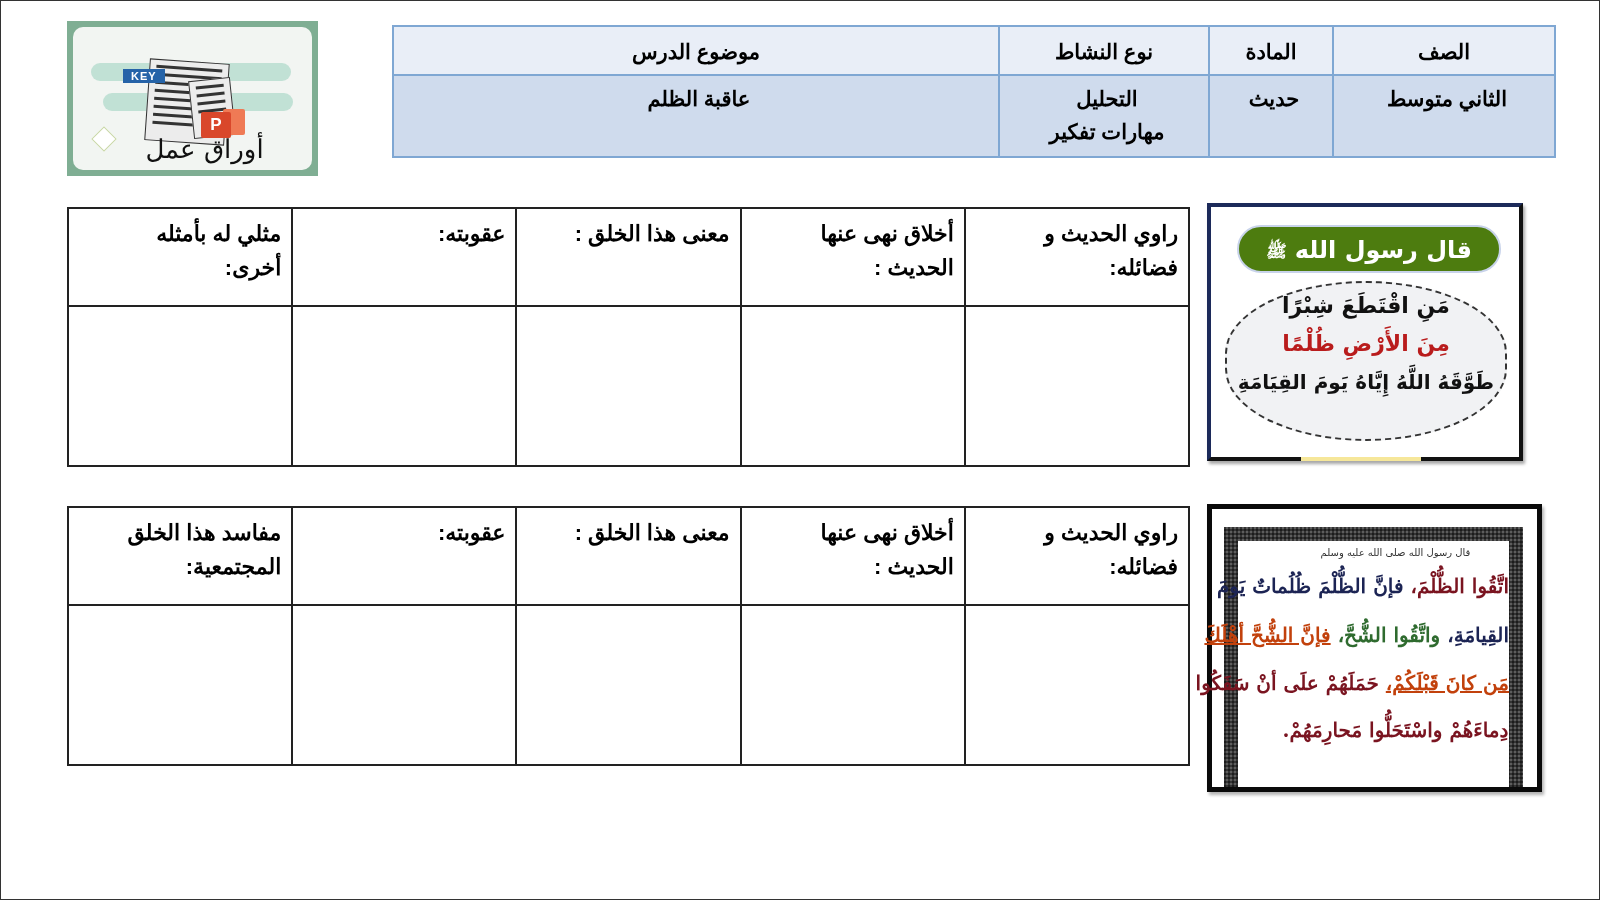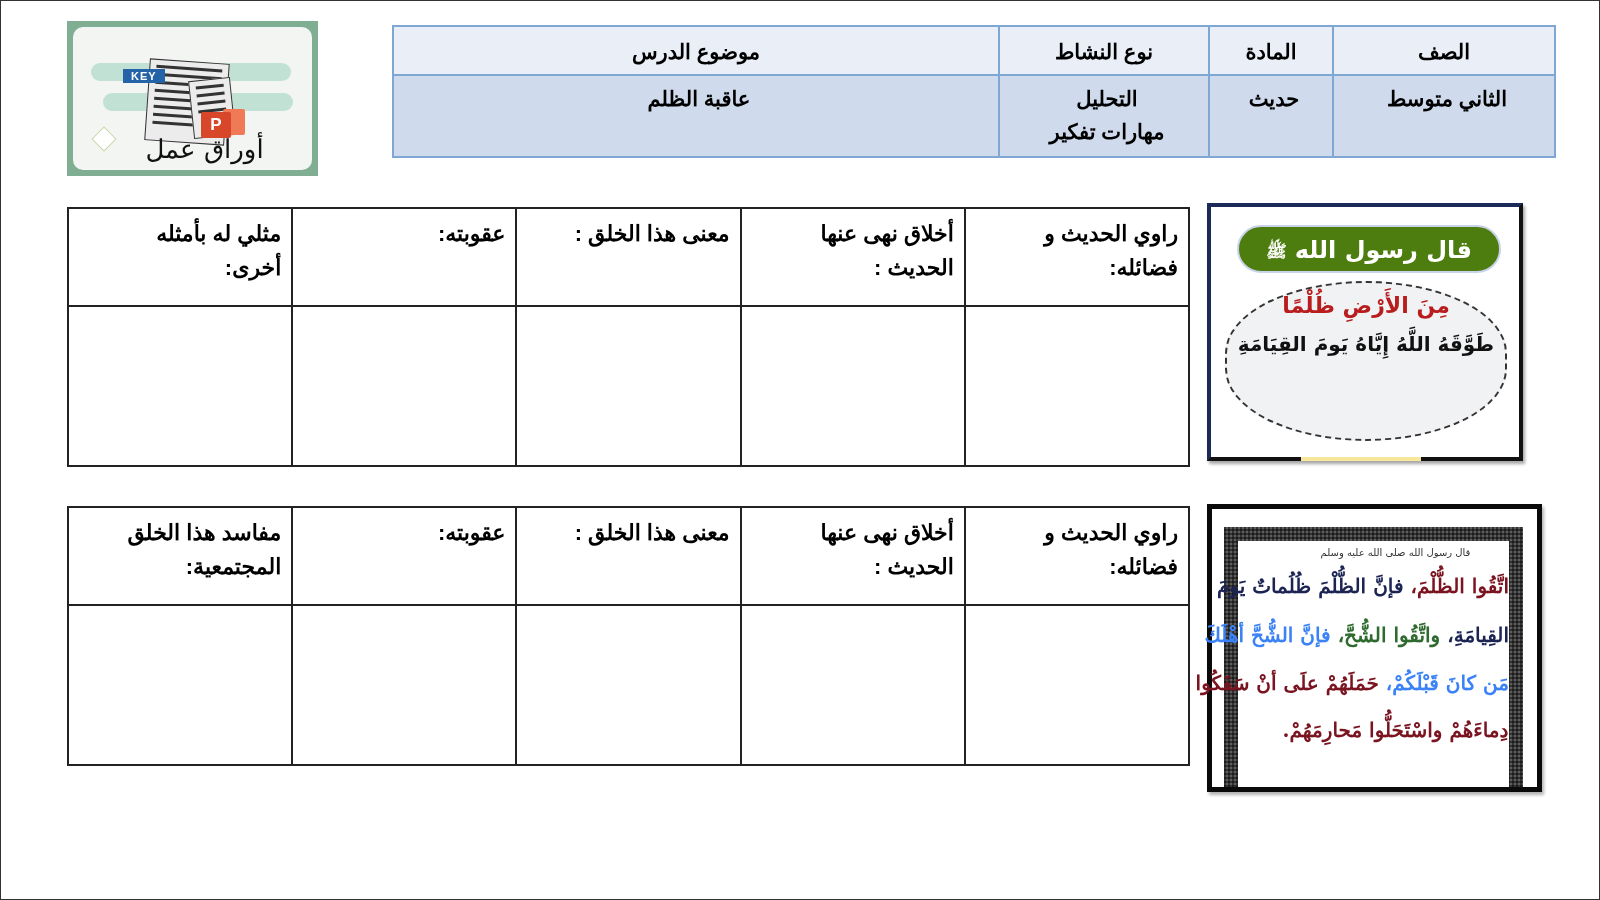--- a/index.html
+++ b/index.html
@@ -155,21 +155,21 @@
     .h2-inner {
       background: #fff; width: 100%; height: 100%;
       direction: rtl; text-align: center; padding-top: 4px; box-sizing: border-box;
       font-family: "DejaVu Serif", serif; font-weight: bold; padding-left: 44px;
     }
     .h2-intro { font-size: 10px; color: #333; font-family: "DejaVu Sans", sans-serif; font-weight: normal; line-height: 16px; }
     .h2-line { font-size: 20px; line-height: 50px; color: #1c2454; white-space: nowrap; }
     .c-maroon { color: #7a1420; }
     .c-navy { color: #1c2454; }
     .c-green { color: #2f6b2f; }
-    .c-black { color: #3b82f6; }
+    .c-black { color: #c2410c; text-decoration: underline; }
   </style>
 </head>
 <body>
 
 <div class="page">
 
   <div class="logo">
     <div class="logo-inner">
       <div class="logo-brush" style="left:18px; top:36px; width:200px;"></div>
       <div class="logo-brush" style="left:30px; top:66px; width:190px;"></div>
@@ -285,20 +285,21 @@
       <td></td>
     </tr>
   </tbody>
     </table>
 
   <div class="hadith1">
     <div class="h1-pill">
       <span>قال رسول الله</span><span class="saw">ﷺ</span>
     </div>
     <div class="h1-oval">
+      <div>مَنِ اقْتَطَعَ شِبْرًا</div>
       <div class="red">مِنَ الأَرْضِ ظُلْمًا</div>
       <div style="font-size:20px;">طَوَّقَهُ اللَّهُ إِيَّاهُ يَومَ القِيَامَةِ</div>
     </div>
     <div class="h1-yellow"></div>
   </div>
 
   <div class="hadith2">
     <div class="h2-frame">
       <div class="h2-inner">
         <div class="h2-intro">قال رسول الله صلى الله عليه وسلم</div>

